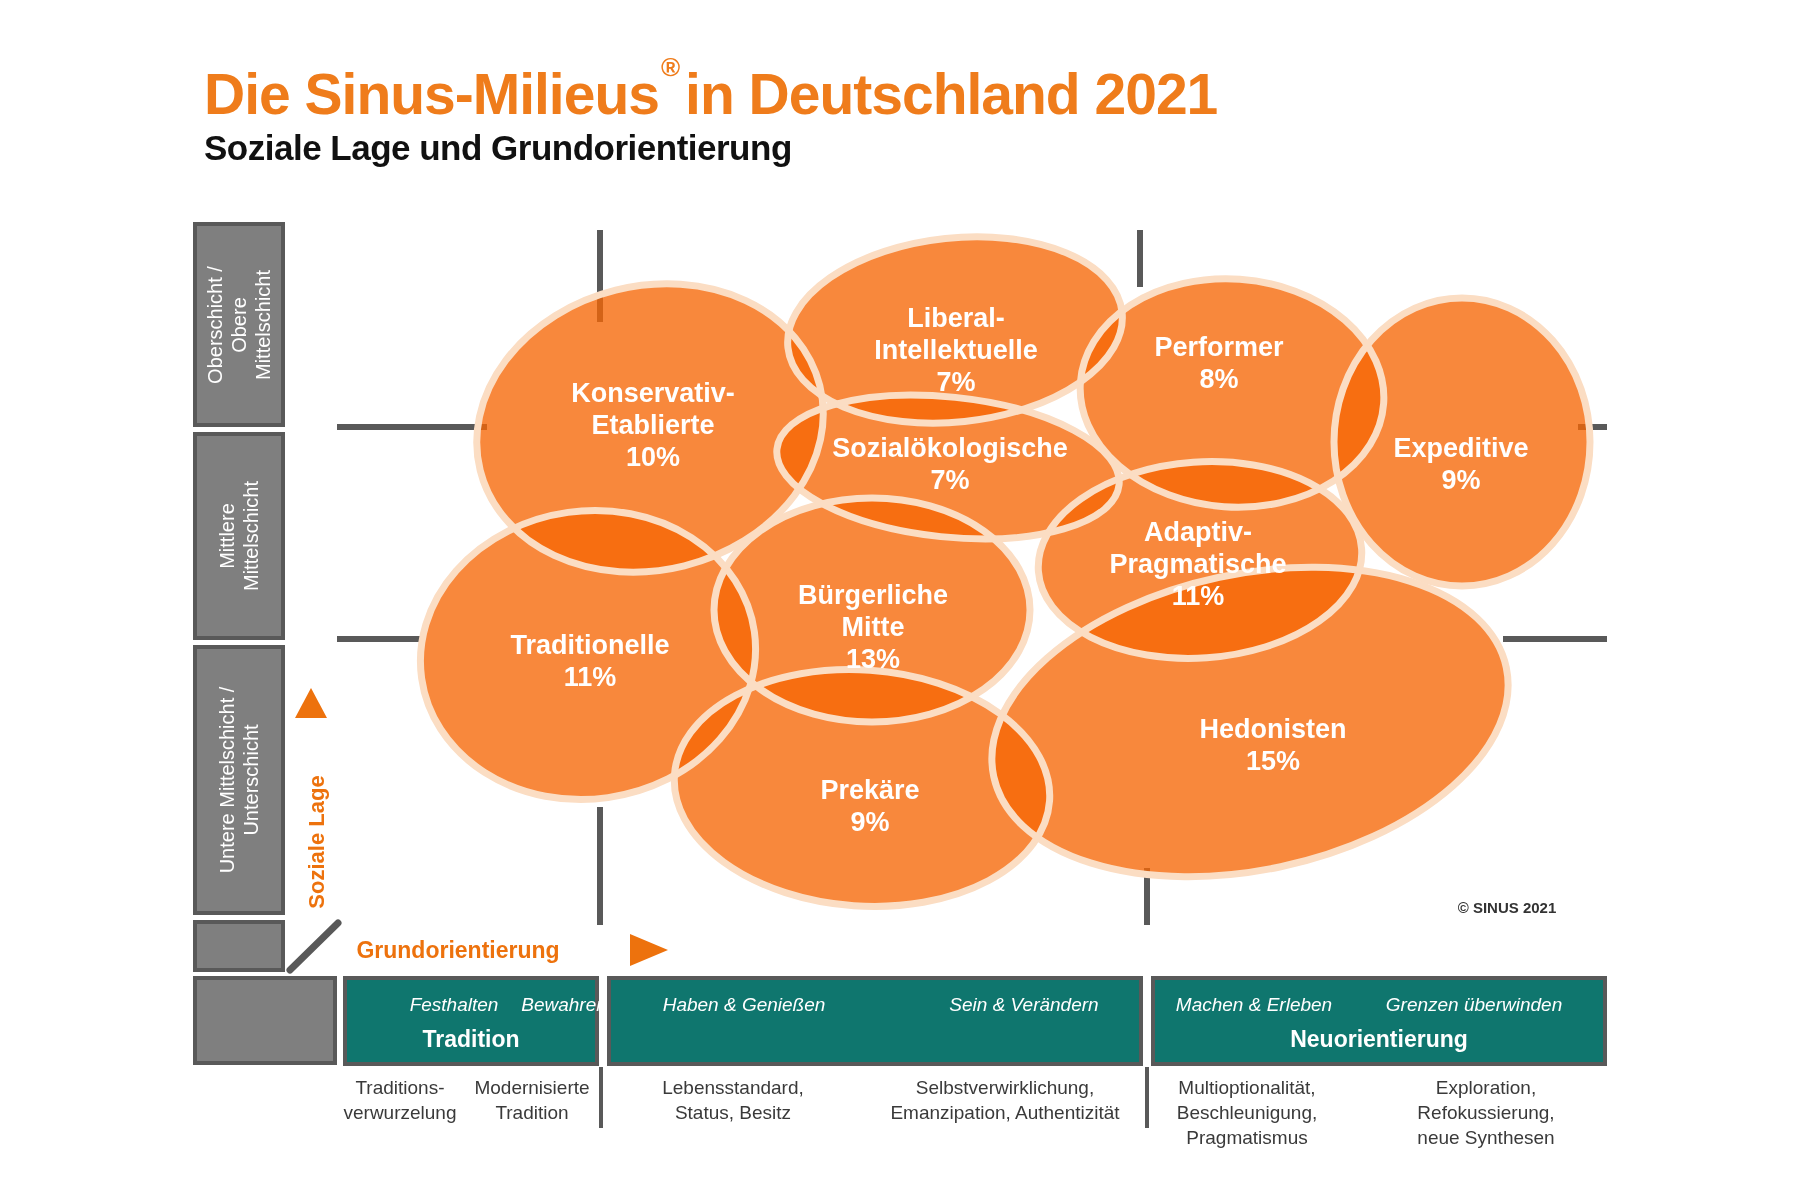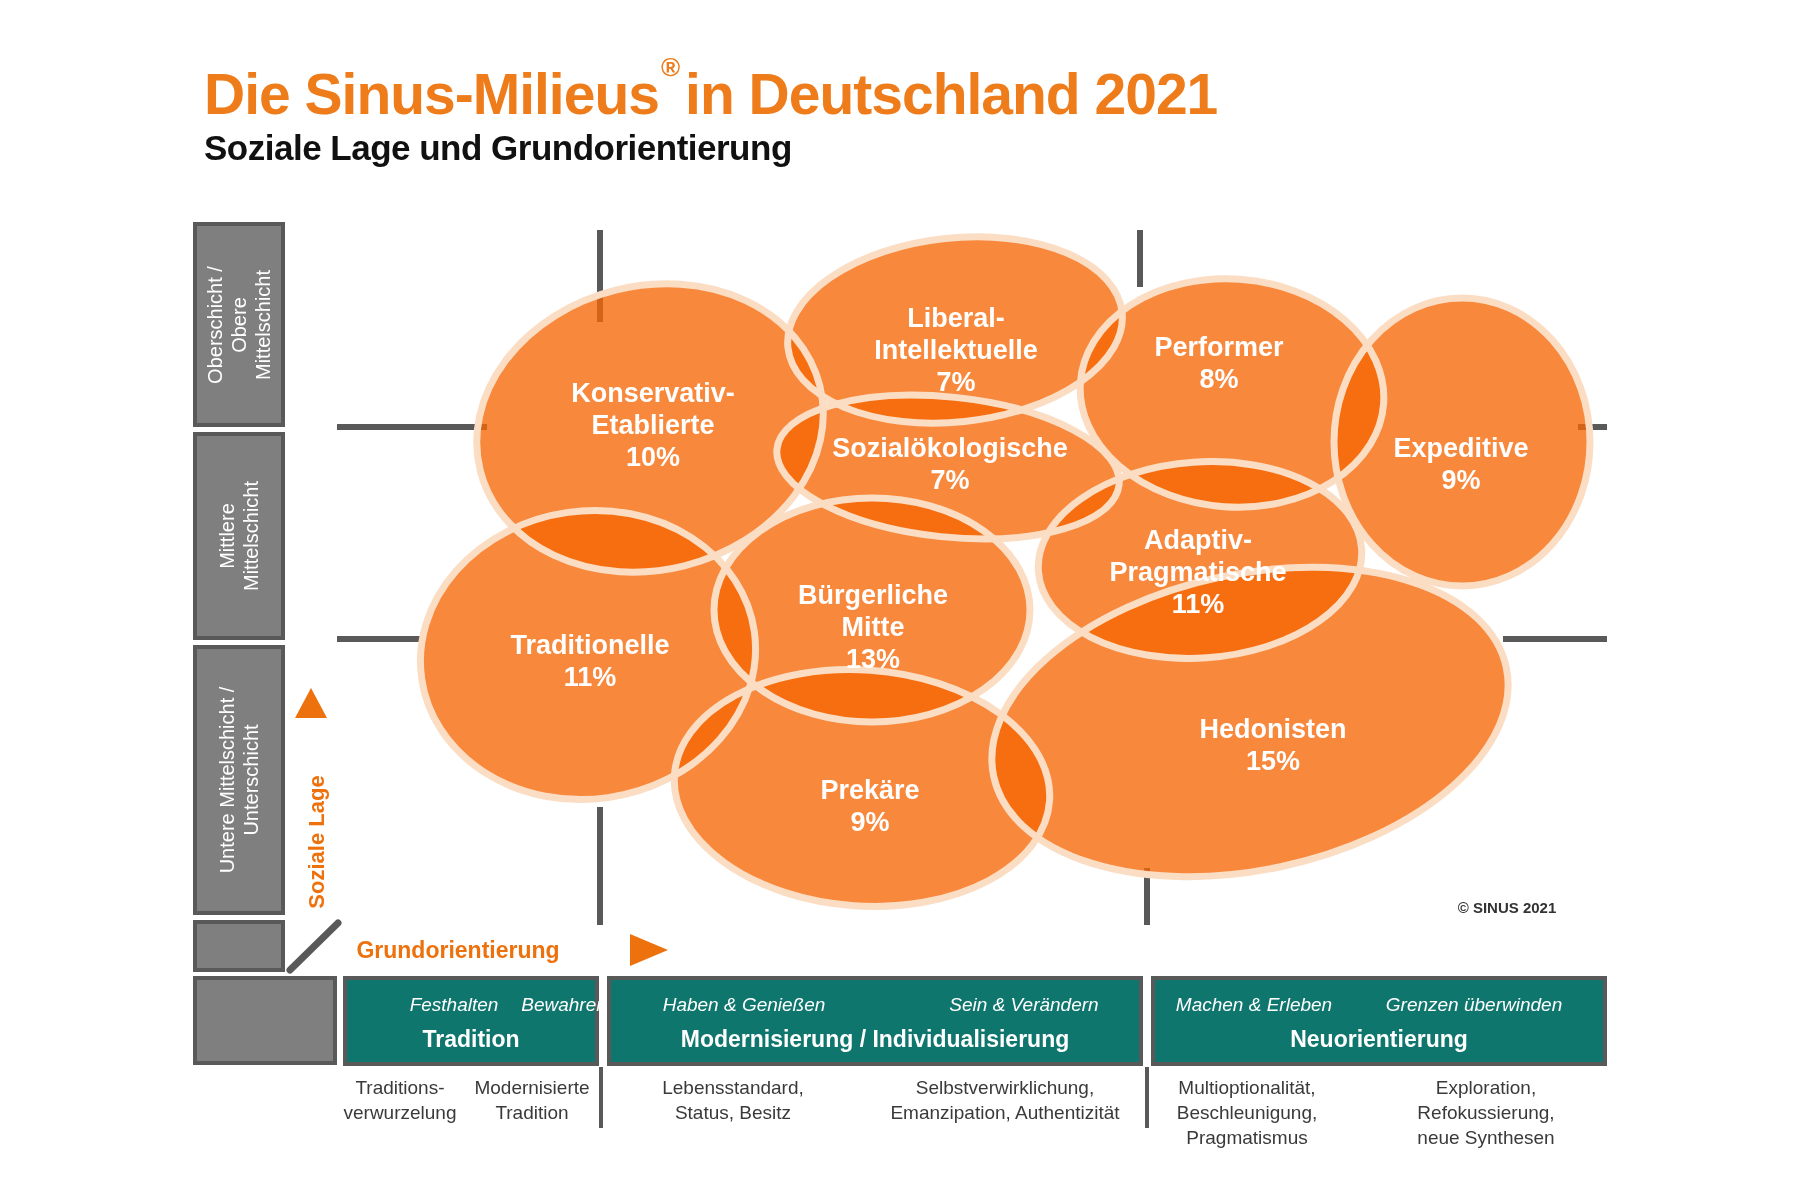--- a/index.html
+++ b/index.html
@@ -108,21 +108,21 @@
       <div>8%</div>
     </div>
     <div class="milieu-label" style="left: 1461px; top: 464px;">
       <div>Expeditive</div>
       <div>9%</div>
     </div>
     <div class="milieu-label" style="left: 950px; top: 464px;">
       <div>Sozialökologische</div>
       <div>7%</div>
     </div>
-    <div class="milieu-label" style="left: 1198px; top: 564px; margin-top: 8px;">
+    <div class="milieu-label" style="left: 1198px; top: 564px;">
       <div>Adaptiv-</div>
       <div>Pragmatische</div>
       <div>11%</div>
     </div>
     <div class="milieu-label" style="left: 873px; top: 627px;">
       <div>Bürgerliche</div>
       <div>Mitte</div>
       <div>13%</div>
     </div>
     <div class="milieu-label" style="left: 590px; top: 661px;">
@@ -165,21 +165,20 @@
 <div class="abs" id="x-axis-label">Grundorientierung</div>
 
 <div class="abs band-seg" style="left:343px;width:256px;">
   <span class="kw" style="left:107px;">Festhalten</span>
   <span class="kw" style="left:217px;">Bewahren</span>
   <div class="band-label">Tradition</div>
 </div>
 <div class="abs band-seg" style="left:607px;width:536px;">
   <span class="kw" style="left:133px;">Haben &amp; Genießen</span>
   <span class="kw" style="left:413px;text-align:right;">Sein &amp; Verändern</span>
-  <div class="band-label">Modernisierung / Individualisierung</div>
 </div>
 <div class="abs band-seg" style="left:1151px;width:456px;">
   <span class="kw" style="left:99px;">Machen &amp; Erleben</span>
   <span class="kw" style="left:319px;">Grenzen überwinden</span>
   <div class="band-label">Neuorientierung</div>
 </div>
 
 <div class="desc" style="left:400px;">
   <div>Traditions-</div>
   <div>verwurzelung</div>

